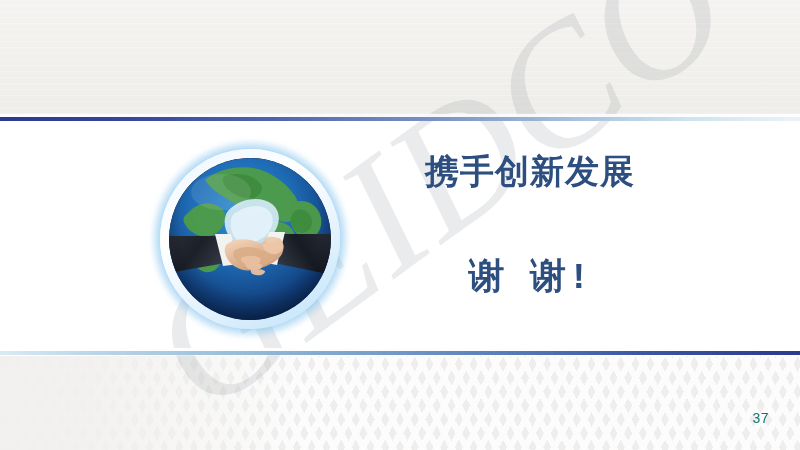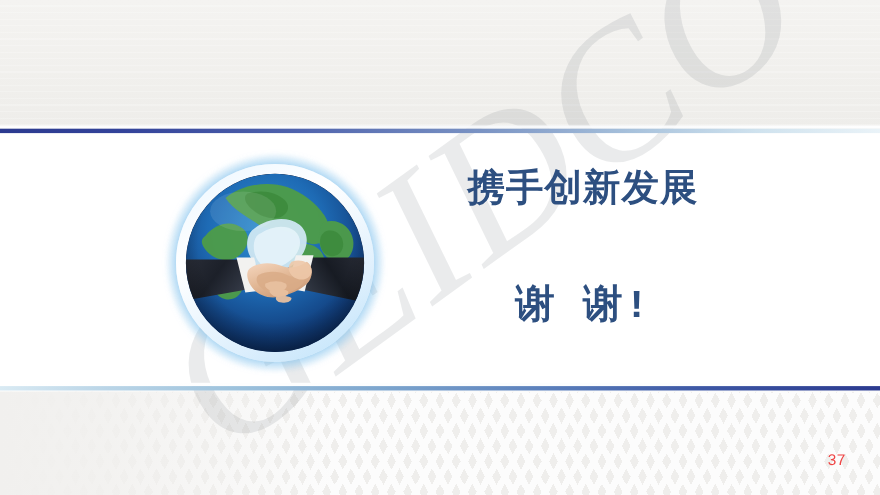--- a/index.html
+++ b/index.html
@@ -206,21 +206,21 @@
   }
 
   
   .page-number {
     position: absolute;
     right: 31px;
     top: 410px;
     font-family: "Liberation Sans", "DejaVu Sans", sans-serif;
     font-size: 14px;
     font-weight: 400;
-    color: #ef4444;
+    color: #0f766e;
     letter-spacing: .5px;
   }
 </style>
 </head>
 <body>
 
 <div class="slide">
 
   <div class="band-top"></div>
   <div class="band-mid"></div>

